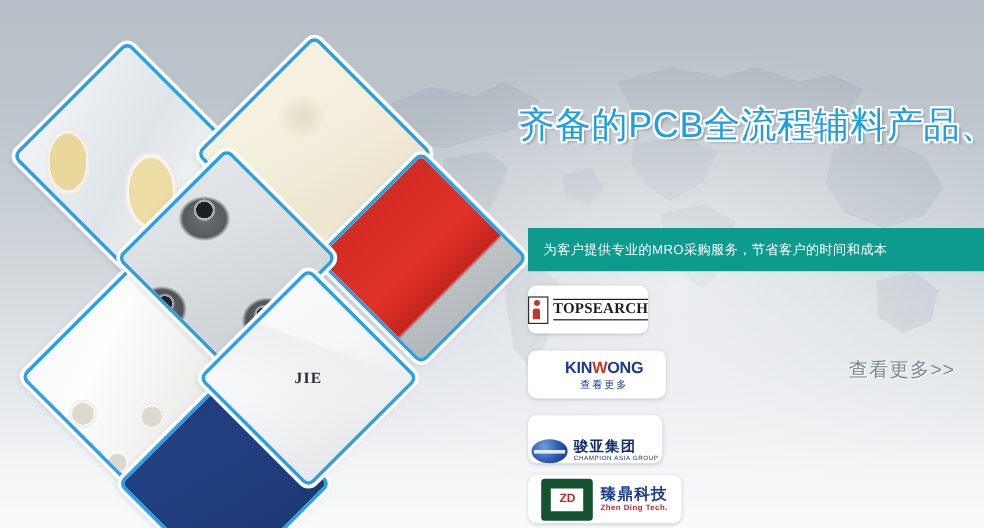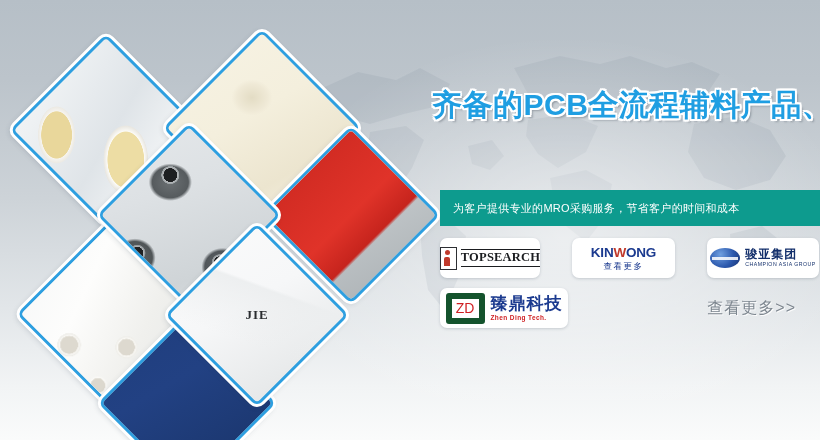--- a/index.html
+++ b/index.html
@@ -100,21 +100,21 @@
   .t7 .inner{background:
       linear-gradient(150deg,#a9aeb1 0%,#a9aeb1 10%,#1d3b79 11%,#21417f 45%,#1a3straight 46%, #1b3770 60%, #16305f 100%);
     background:linear-gradient(150deg,#a9aeb1 0%,#a9aeb1 9%,#1f3d7c 10%,#224183 42%,#1c3871 70%,#16305f 100%);
   }
 
   
   #content{position:absolute;left:430px;top:0;width:390px;height:440px;}
 
   .headline{
     position:absolute;left:2px;top:84px;width:388px;
-    font-size:30px;line-height:1.42;font-weight:700;
+    font-size:30px;line-height:1.42;font-weight:400;
     color:#1f9ee2;
     letter-spacing:.5px;
     text-shadow:
       -1.6px -1.6px 0 #ffffff,  1.6px -1.6px 0 #ffffff,
       -1.6px  1.6px 0 #ffffff,  1.6px  1.6px 0 #ffffff,
        0 -1.8px 0 #ffffff, 0 1.8px 0 #ffffff,
       -1.8px 0 0 #ffffff, 1.8px 0 0 #ffffff,
        3px 3px 2px rgba(90,100,110,.45);
     white-space:nowrap;
   }
@@ -124,30 +124,30 @@
     position:absolute;left:10px;top:190px;width:380px;height:36px;
     background:#0d9b8e;
     display:flex;align-items:center;
   }
   .subbar span{
     color:#ffffff;font-size:11px;letter-spacing:.3px;padding-left:13px;
     white-space:nowrap;
   }
 
   .logos{position:absolute;left:10px;top:238px;width:380px;}
-  .logo-row{display:flex;gap:32px;margin-bottom:10px;}
+  .logo-row{display:flex;gap:14px;margin-bottom:10px;flex-direction:column;}
   .logo-box{
     background:#ffffff;border-radius:7px;
     display:flex;align-items:center;justify-content:center;
     box-shadow:0 1px 3px rgba(60,75,90,.22);
     height:40px;
   }
   .lb1{width:100px;}
-  .lb2{width:103px;}
-  .lb3{width:112px;}
+  .lb2{width:103px;padding-left:12px;}
+  .lb3{width:112px;align-items:flex-end;}
   .lb4{width:128px;}
 
   
   .ts{display:flex;align-items:center;gap:4px;}
   .ts-mark{
     width:15px;height:21px;border:1.4px solid #2d2f33;background:#fff;
     position:relative;flex:0 0 auto;
   }
   .ts-mark:before{
     content:"";position:absolute;left:4px;top:2.5px;width:5px;height:5px;
@@ -181,27 +181,27 @@
     content:"";position:absolute;left:2px;top:8.5px;width:26px;height:3px;
     background:#ffffff;opacity:.85;
   }
   .ca-txt{line-height:1;}
   .ca-cn{font-size:12px;font-weight:700;color:#132f6b;letter-spacing:1px;}
   .ca-en{font-size:5.2px;color:#132f6b;letter-spacing:.5px;margin-top:2px;}
 
   
   .zd{display:flex;align-items:center;gap:6px;}
   .zd-mark{
-    width:27px;height:19px;border:6px solid #14532d;border-radius:3px;
+    width:27px;height:19px;border:8px solid #14532d;border-radius:3px;
     position:relative;flex:0 0 auto;background:#fff;
-    font-size:14px;color:#cf1f22;font-weight:400;
+    font-size:10px;color:#cf1f22;font-weight:700;
     display:flex;align-items:center;justify-content:center;line-height:1;
   }
   .zd-txt{line-height:1;}
-  .zd-cn{font-size:17px;font-weight:700;color:#1b3a8f;letter-spacing:1px;}
+  .zd-cn{font-size:13px;font-weight:700;color:#1b3a8f;letter-spacing:1px;}
   .zd-en{font-size:6.5px;font-weight:700;color:#cf1f22;letter-spacing:.4px;margin-top:2.5px;}
 
   .more{
     position:absolute;right:24px;top:298px;
     font-size:16px;color:#7d868f;letter-spacing:1px;
     text-shadow:1px 1px 0 rgba(255,255,255,.85);
     cursor:pointer;white-space:nowrap;
   }
 </style>
 </head>

